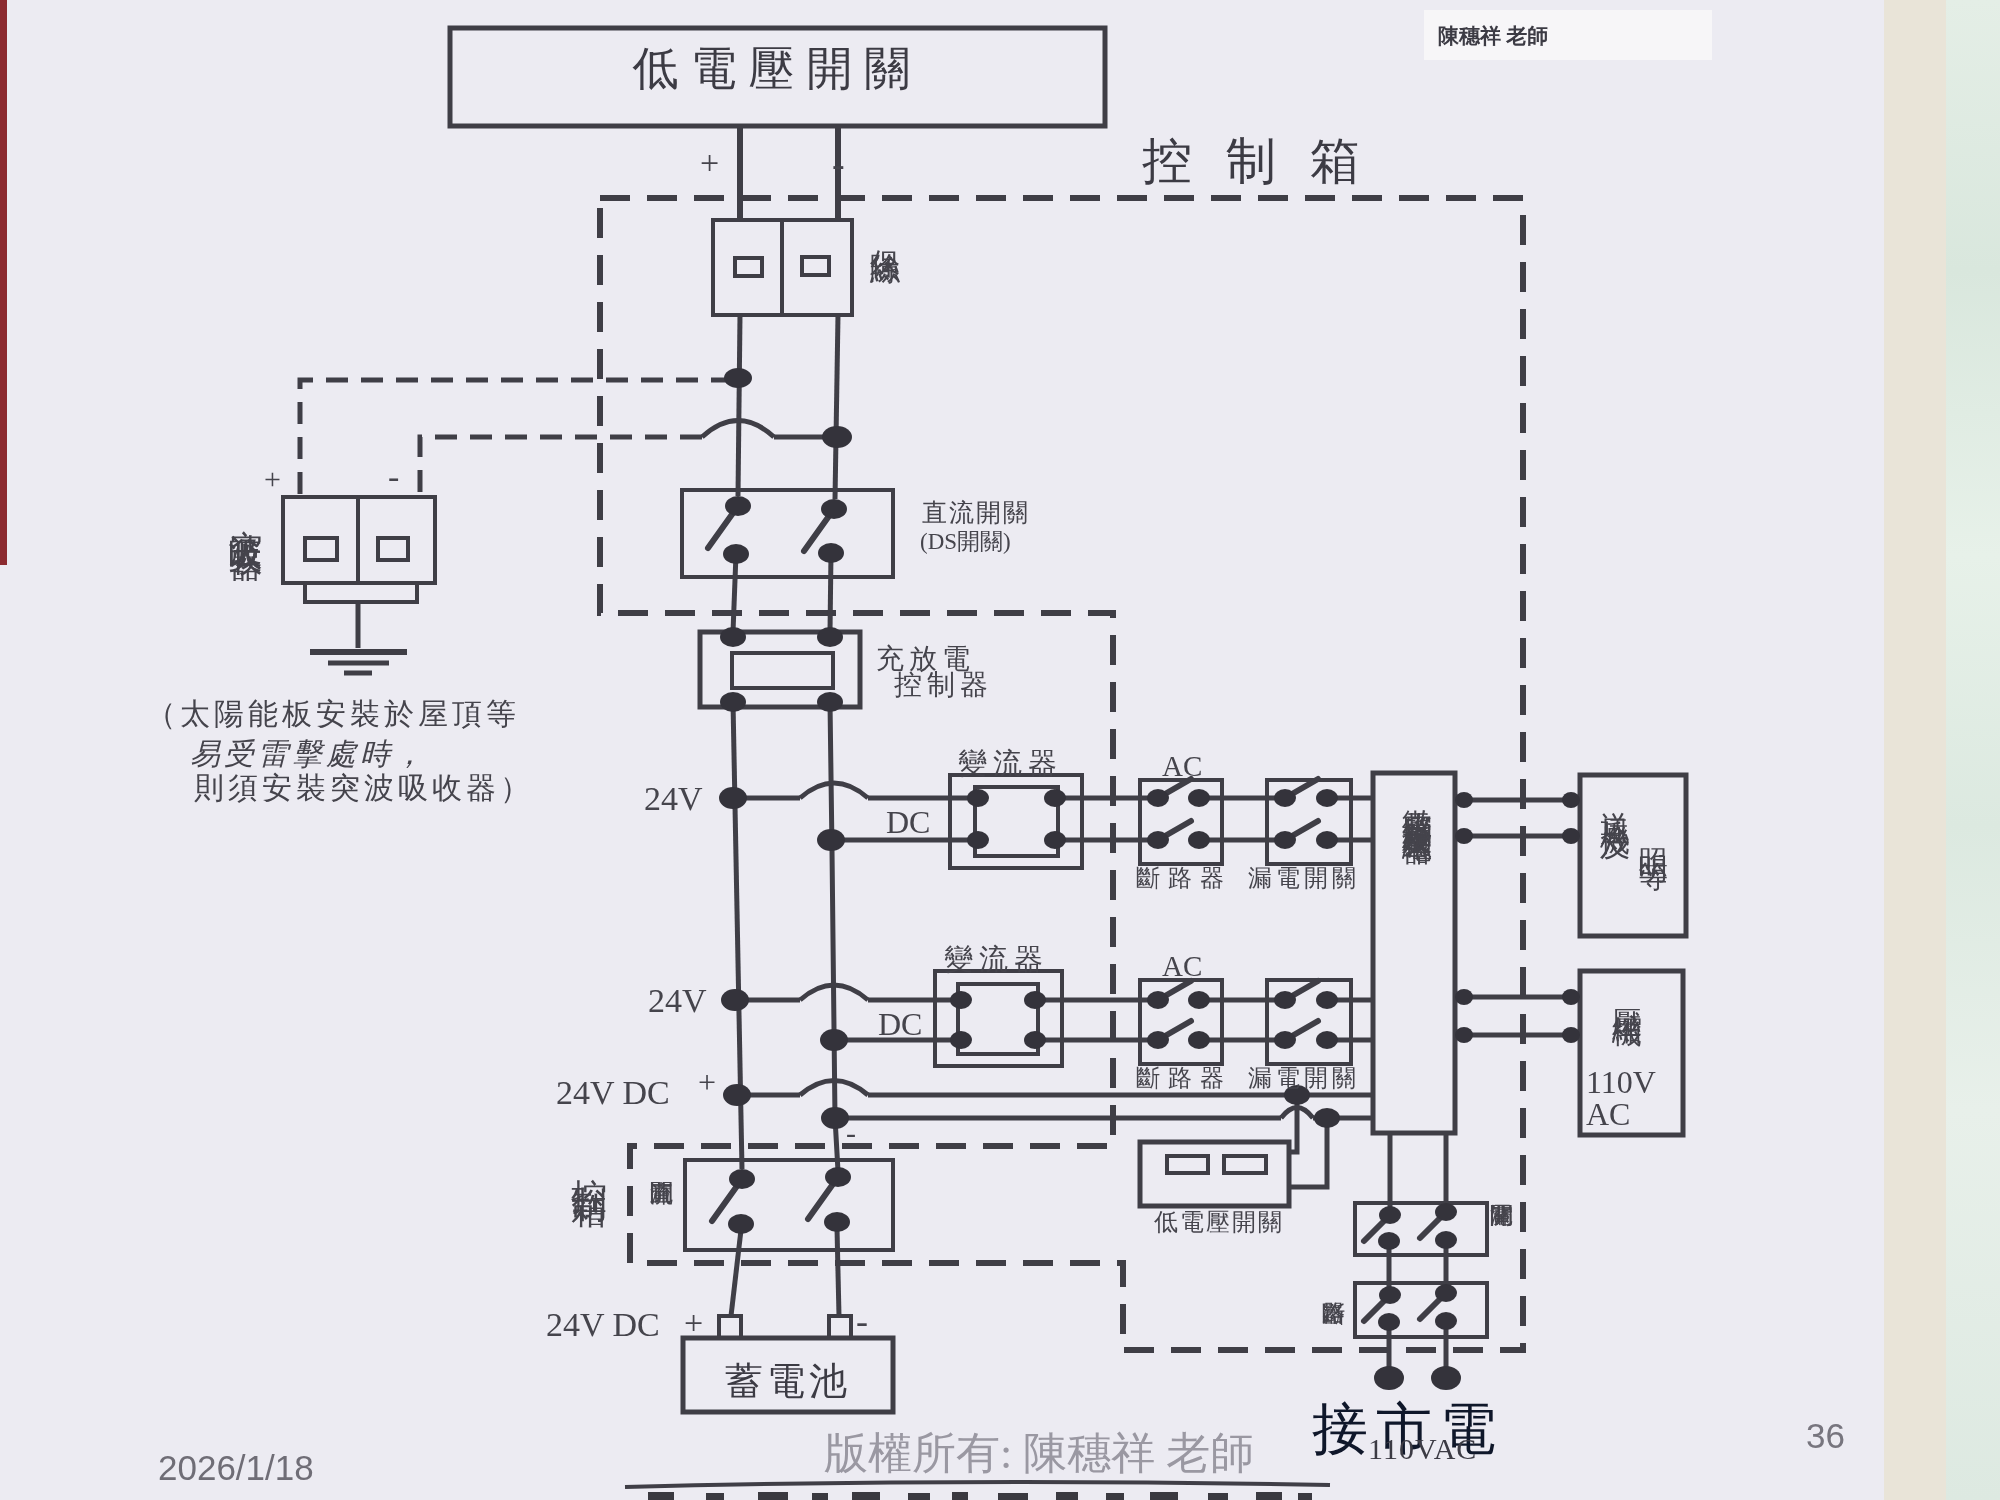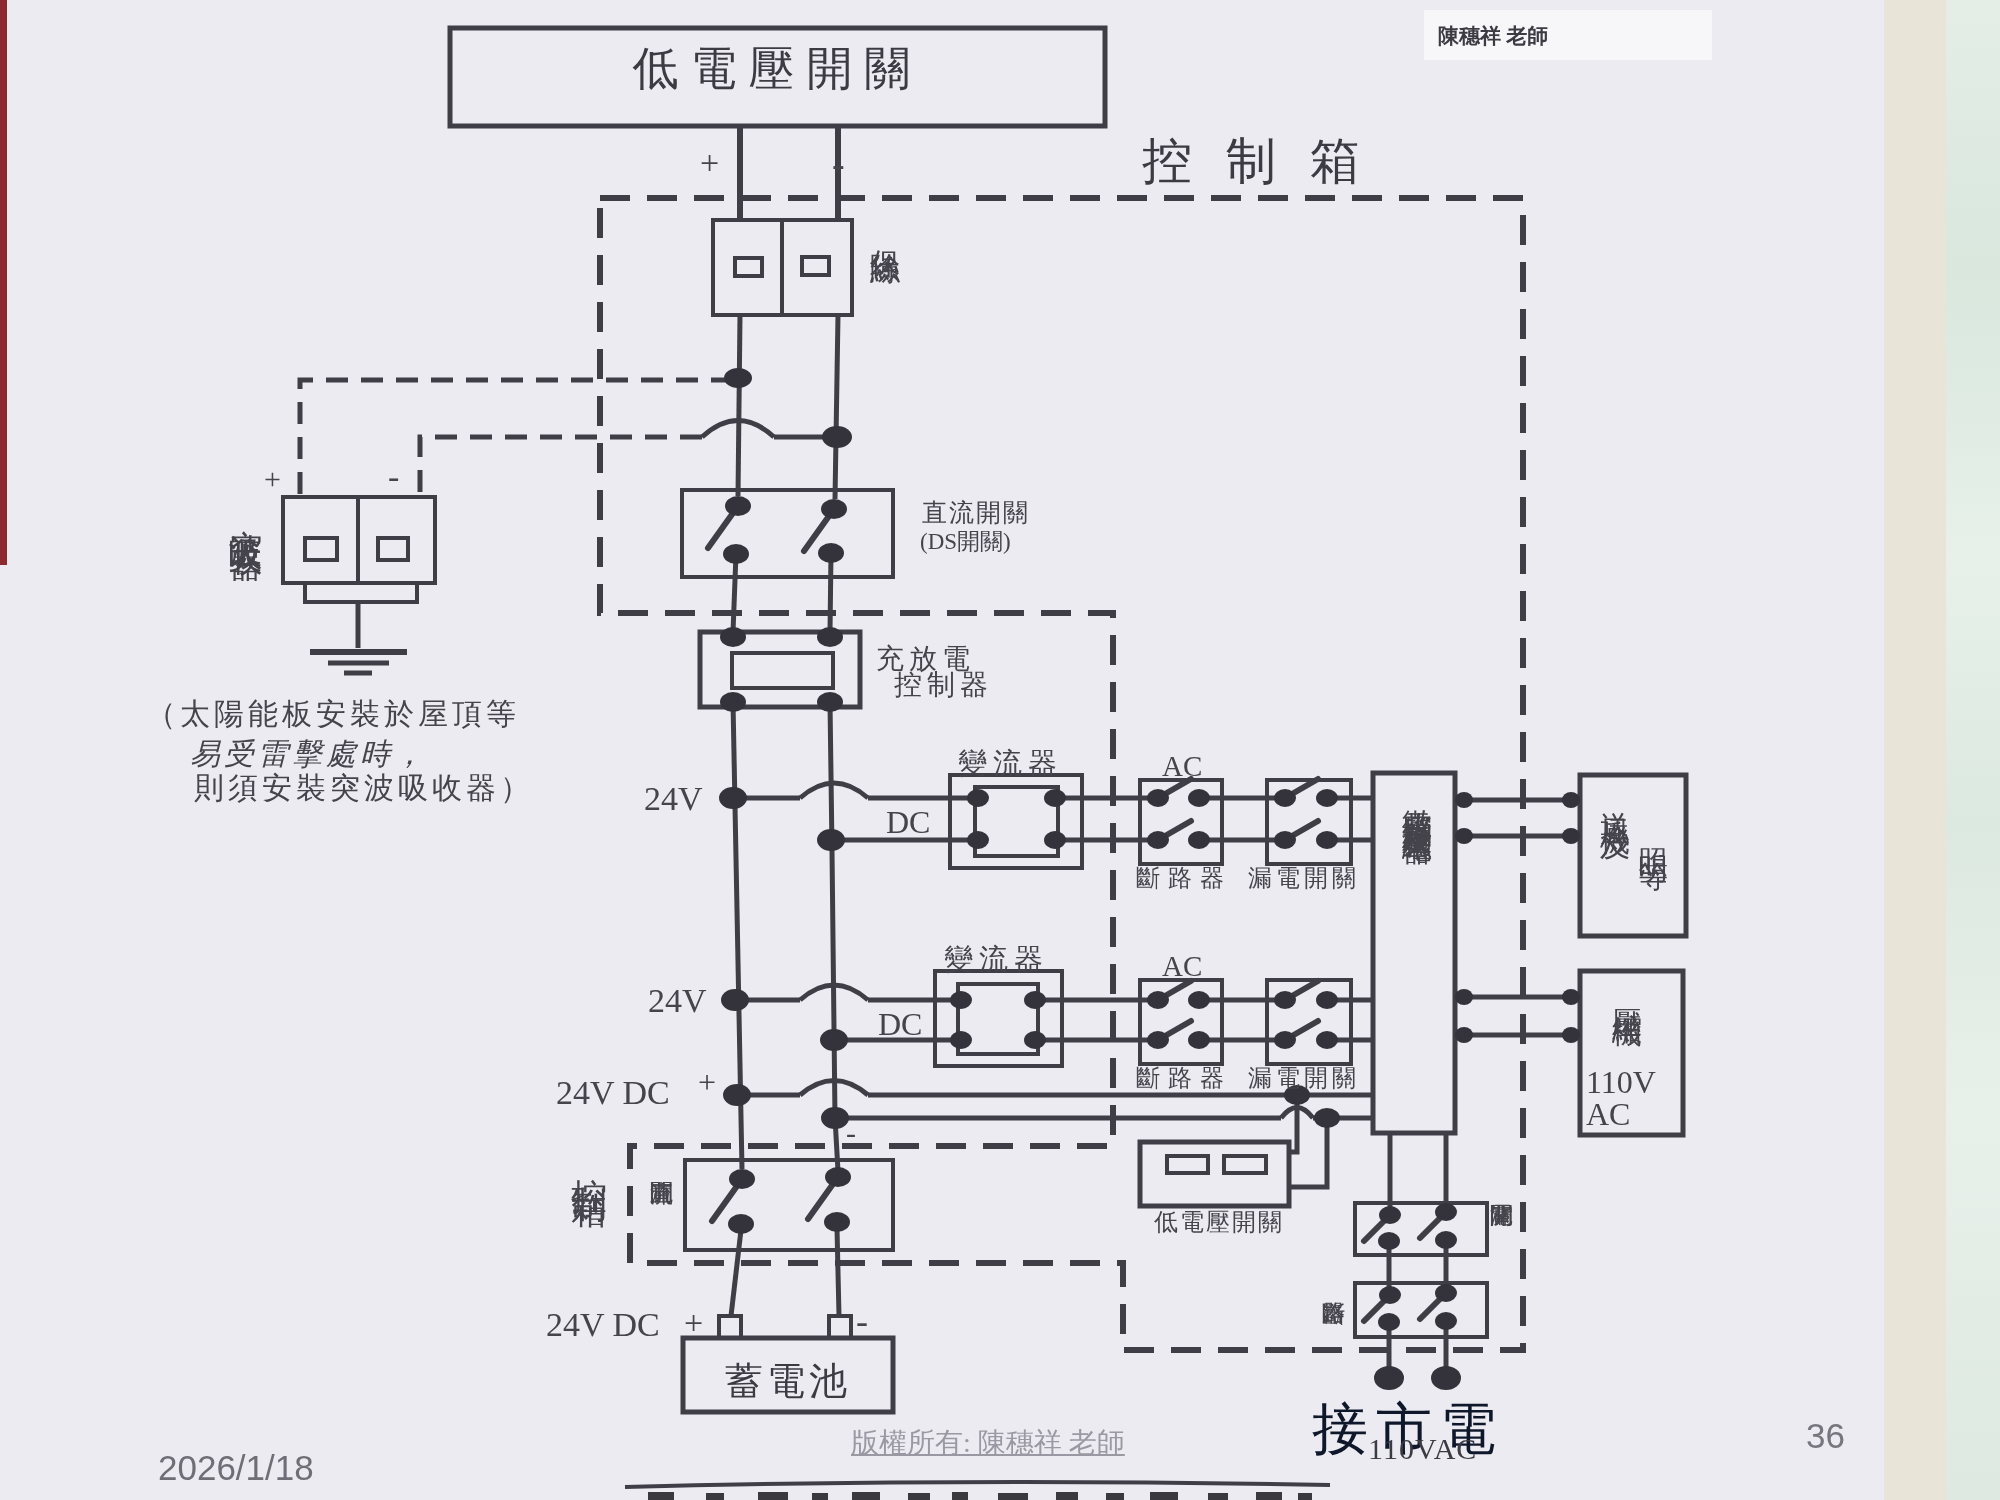--- a/index.html
+++ b/index.html
@@ -324,14 +324,14 @@
 
 <div class="lbl" style="left:683px;top:1356px;width:210px;text-align:center;font-size:38px;letter-spacing:4px;color:#3c3b44;">蓄電池</div>
 <div class="lbl" style="left:546px;top:1306px;font-size:34px;">24V DC</div>
 <div class="lbl" style="left:684px;top:1304px;font-size:34px;">+</div>
 <div class="lbl" style="left:856px;top:1300px;font-size:36px;">-</div>
 
 <div class="lbl" style="left:1312px;top:1392px;font-size:56px;letter-spacing:8px;color:#0f172a;">接市電</div>
 <div class="lbl" style="left:1337px;top:1432px;font-size:30px;letter-spacing:1px;color:#3c3b44;margin-left:31px;">110VAC</div>
 
 <div class="lbl sans" style="left:158px;top:1448px;font-size:35px;color:#6f6d76;">2026/1/18</div>
-<div class="lbl" style="left:851px;top:1424px;font-size:28px;color:#9a98a2;text-decoration:underline;">版權所有: 陳穗祥 老師</div>
+<div class="lbl" style="left:824px;top:1424px;font-size:44px;color:#9a98a2;">版權所有: 陳穗祥 老師</div>
 <div class="lbl sans" style="left:1806px;top:1416px;font-size:35px;color:#77757e;">36</div>
 
 </body></html>

